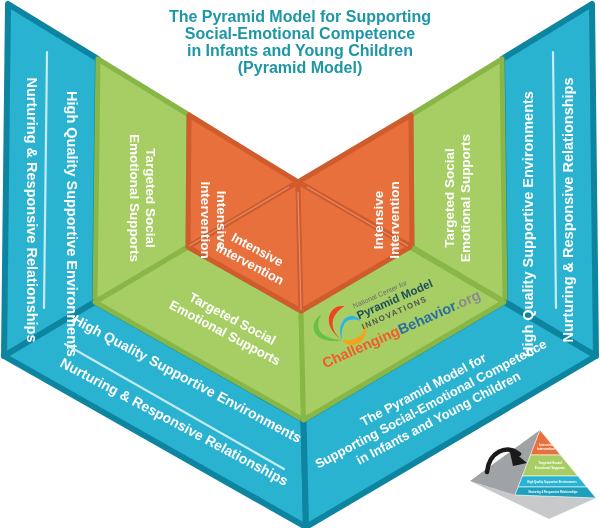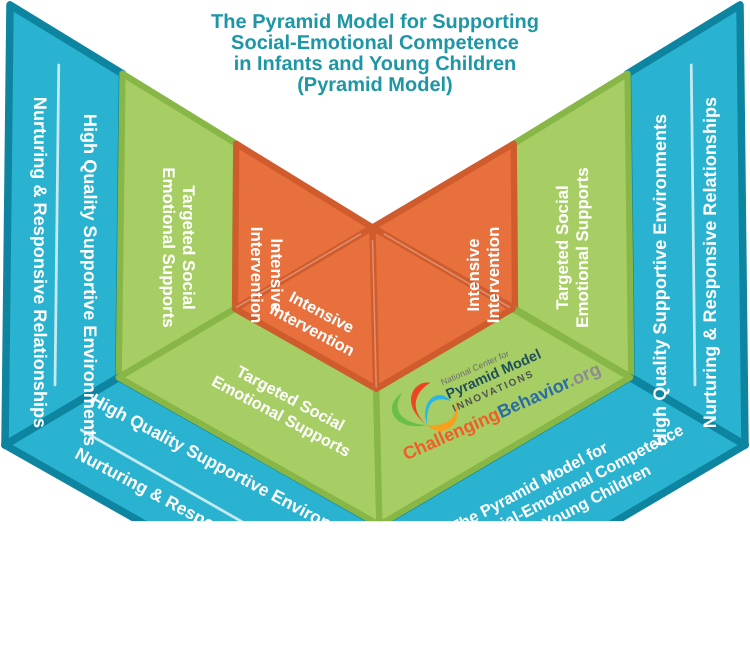--- a/index.html
+++ b/index.html
@@ -1,16 +1,16 @@
 <!DOCTYPE html>
 <html><head>
 <meta charset="utf-8">
 <style>
   html,body{margin:0;padding:0;background:#ffffff;}
-  .stage{width:600px;height:417px;position:relative;overflow:hidden;background:#fff;text-align:right;}
+  .stage{width:600px;height:528px;position:relative;overflow:hidden;background:#fff;text-align:right;}
   svg{display:block;}
   text{font-family:"Liberation Sans","DejaVu Sans",sans-serif;}
   .band-label{fill:#ffffff;font-weight:bold;}
   .title-line{fill:#1d96a5;font-weight:bold;text-anchor:middle;}
   .mini-label{fill:#ffffff;font-weight:bold;text-anchor:middle;}
 </style>
 </head>
 <body>
 
 <div class="stage">

